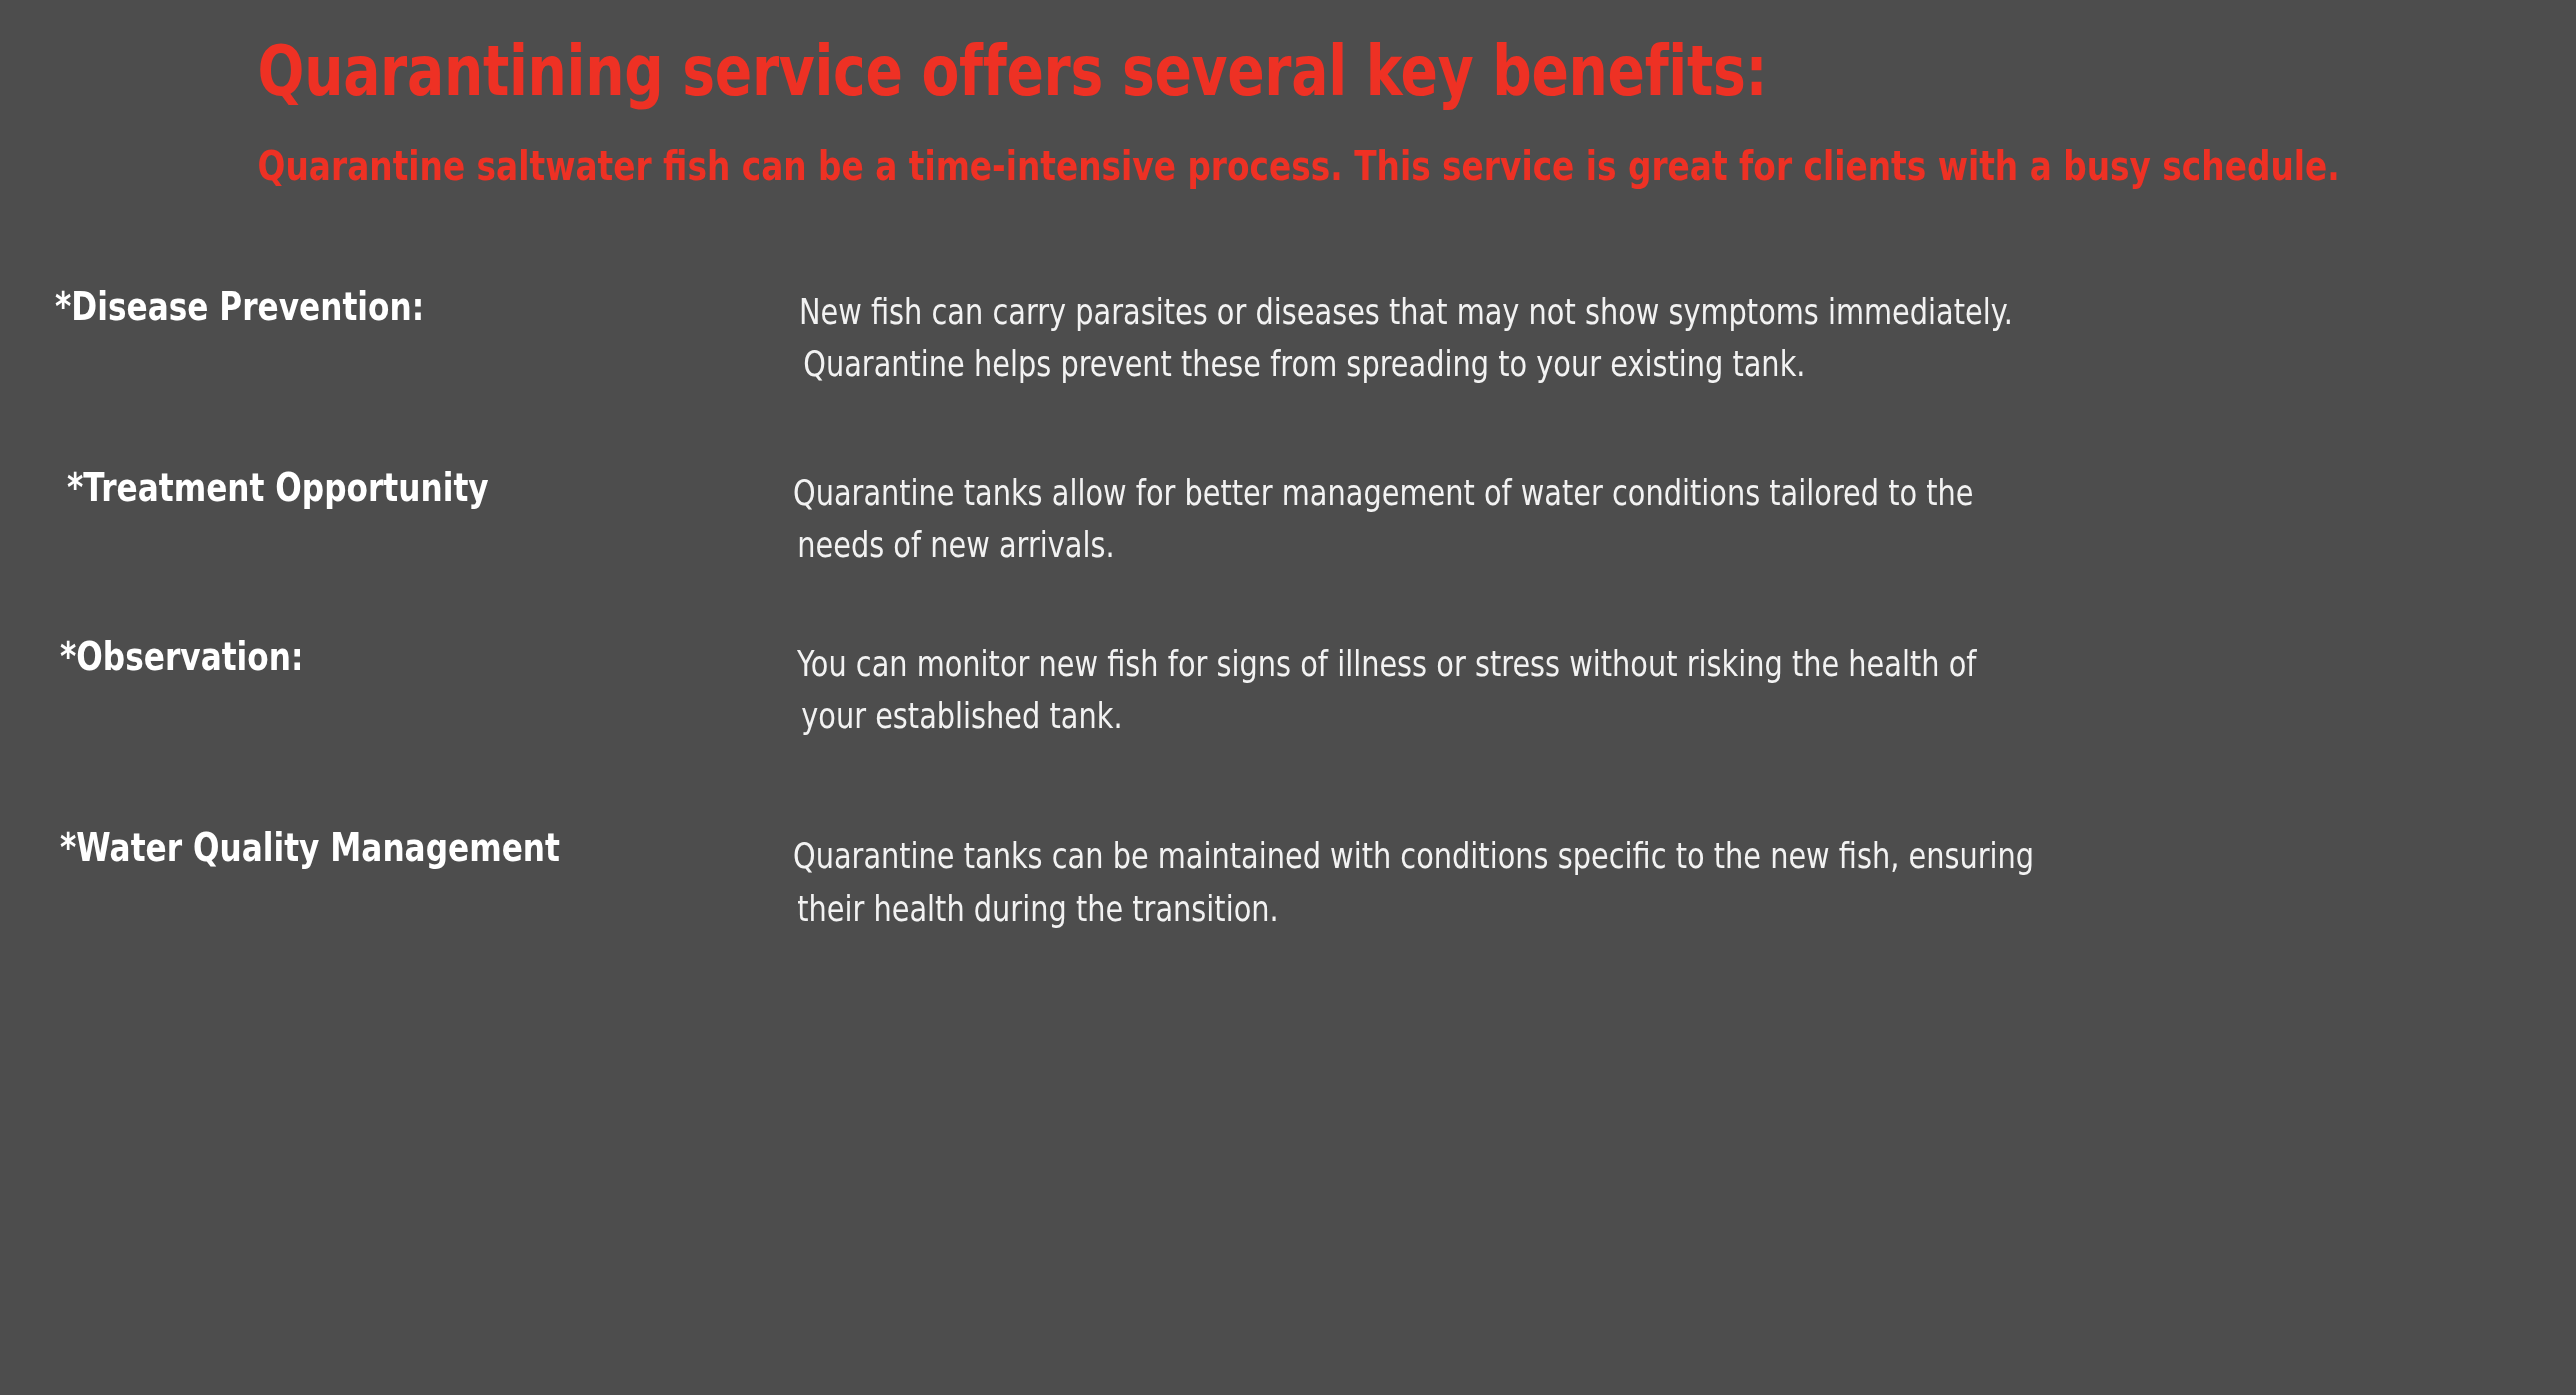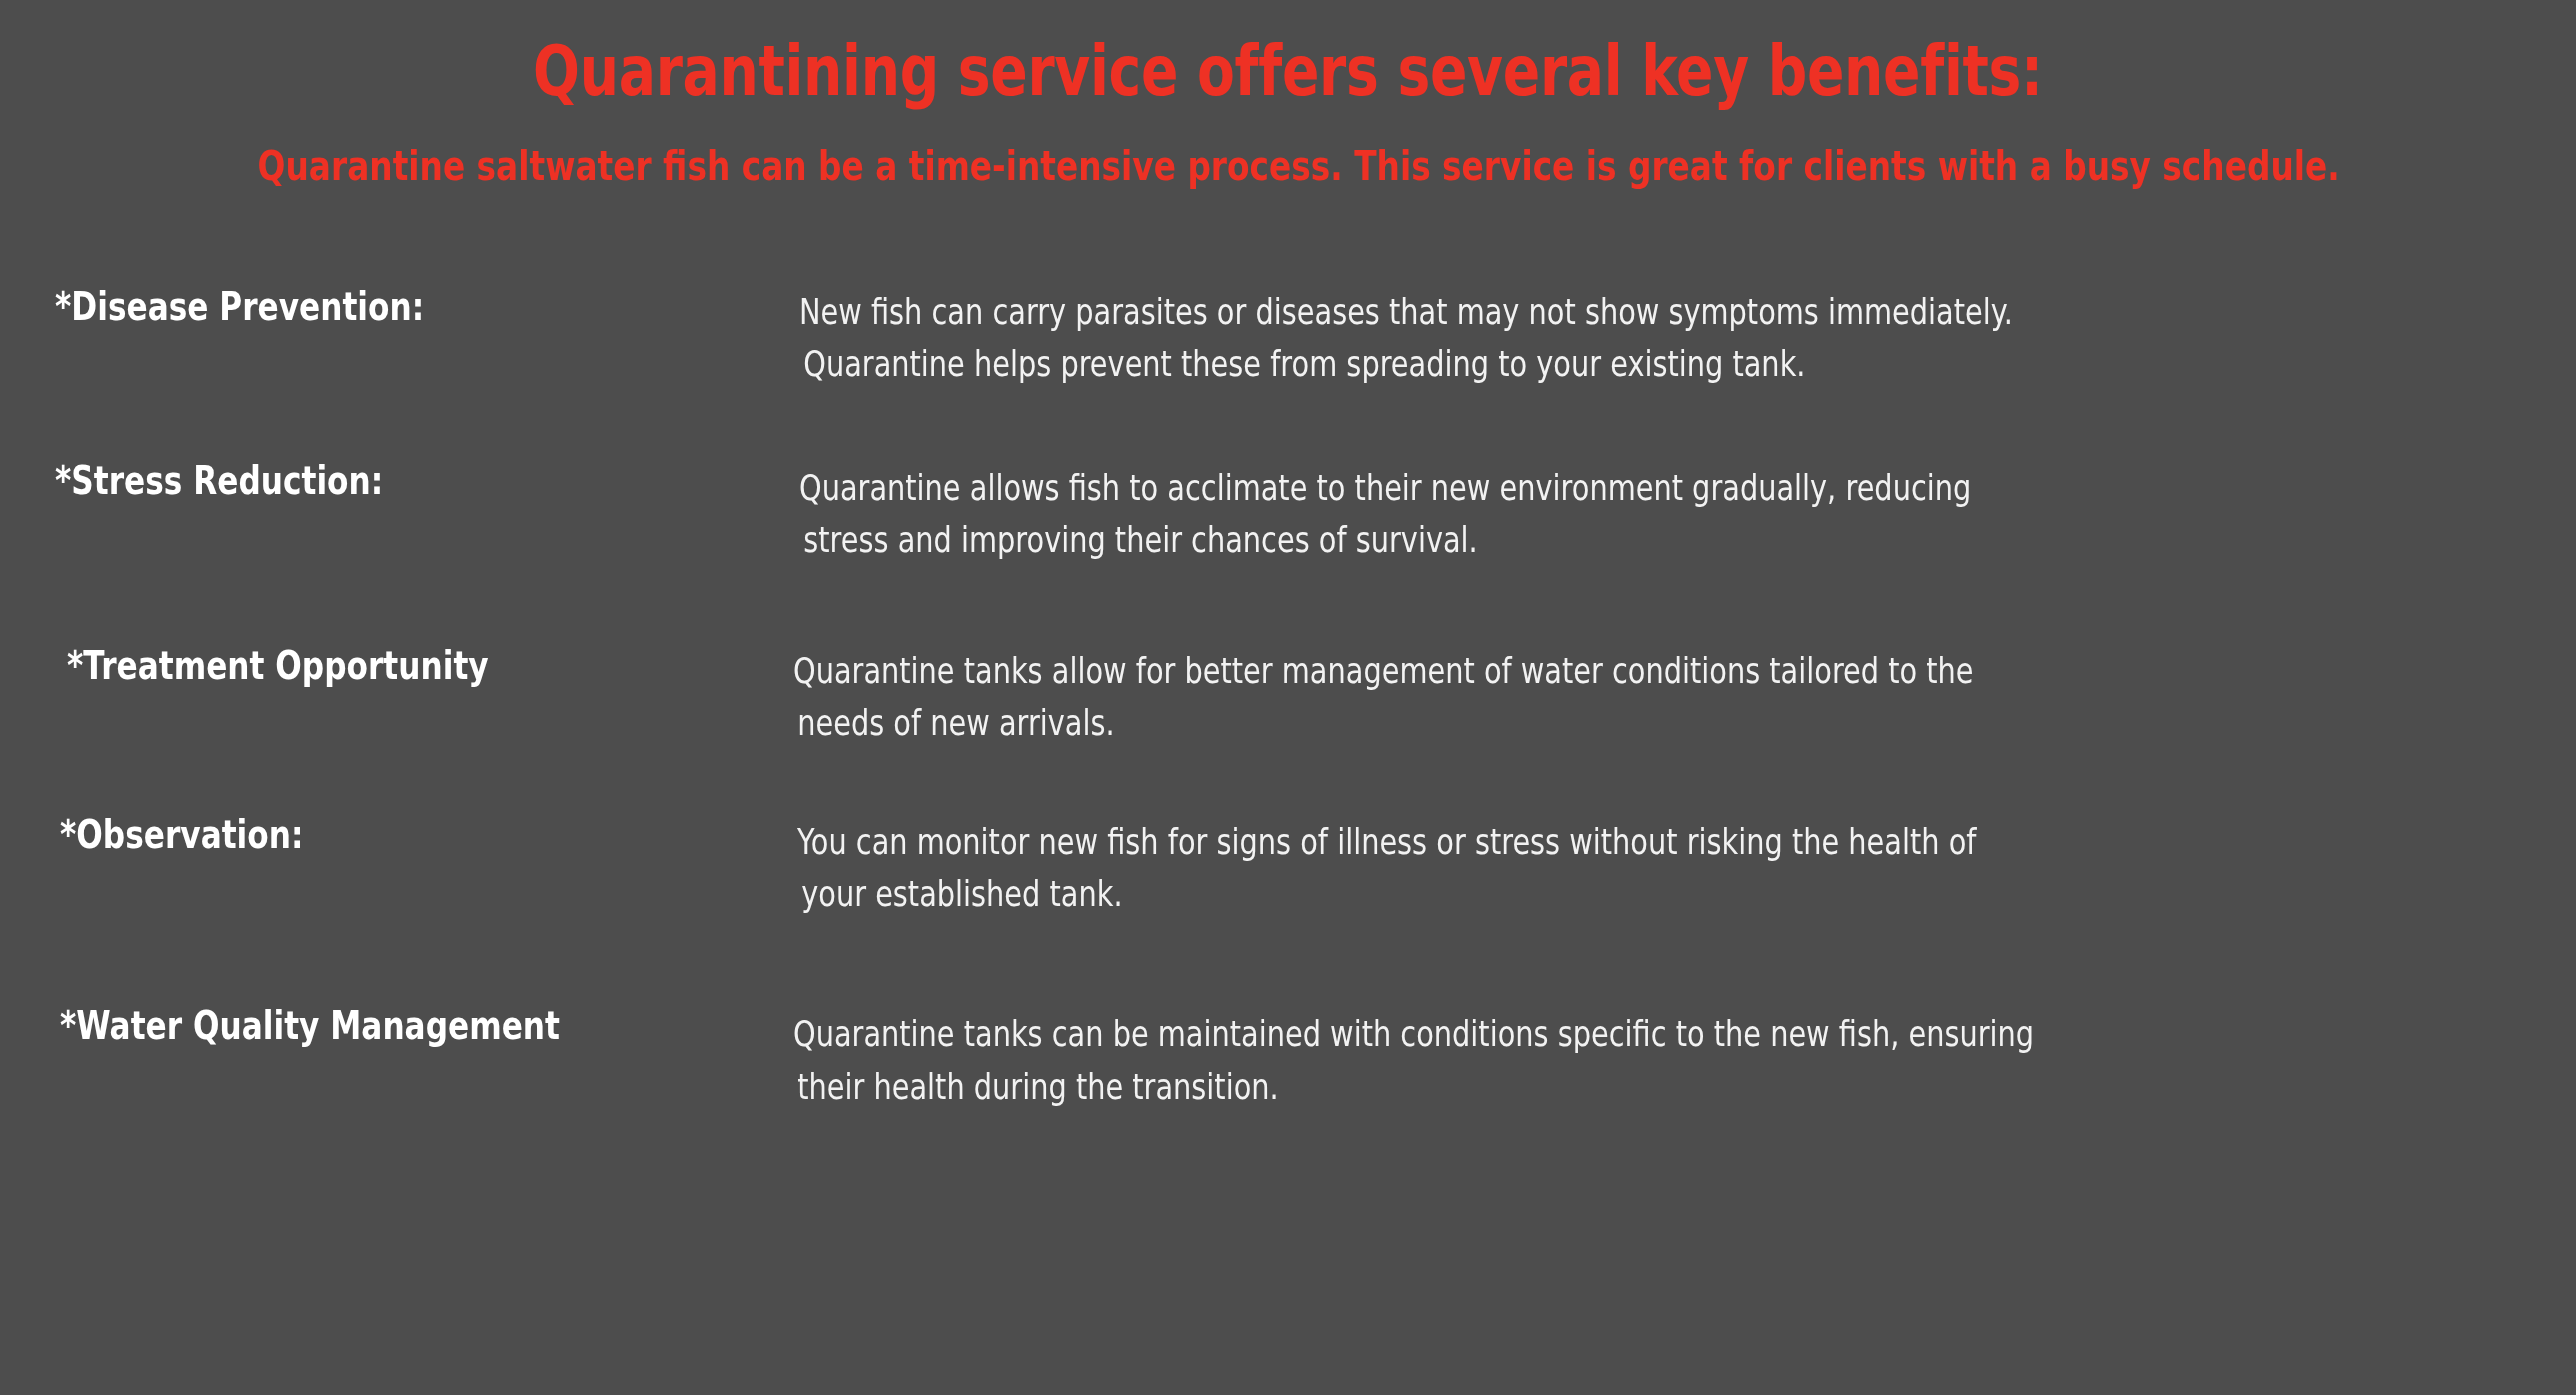--- a/index.html
+++ b/index.html
@@ -20,21 +20,21 @@
     box-sizing: border-box;
     overflow: hidden;
   }
 
   
   .header-block {
     position: absolute;
     left: 0;
     top: 36px;
     width: 2576px;
-    text-align: center;
+    text-align: left;
   }
   .poster-title {
     color: #ee3124;
     font-family: "DejaVu Sans", sans-serif;
     font-weight: 700;
     font-size: 69px;
     line-height: 1.02;
     letter-spacing: -0.4px;
     transform: scaleX(0.80);
     transform-origin: center center;
@@ -150,27 +150,20 @@
   <div class="benefits">
 
     <div class="benefit-row row-0">
       <div class="benefit-label">*Disease Prevention:</div>
       <div class="benefit-body">
         <span class="line">New fish can carry parasites or diseases that may not show symptoms immediately.</span>
         <span class="line indent">Quarantine helps prevent these from spreading to your existing tank.</span>
       </div>
     </div>
 
-    <div class="benefit-row row-1">
-      <div class="benefit-label">*Stress Reduction:</div>
-      <div class="benefit-body">
-        <span class="line">Quarantine allows fish to acclimate to their new environment gradually, reducing</span>
-        <span class="line indent">stress and improving their chances of survival.</span>
-      </div>
-    </div>
 
     <div class="benefit-row row-3">
       <div class="benefit-label">*Treatment Opportunity</div>
       <div class="benefit-body">
         <span class="line">Quarantine tanks allow for better management of water conditions tailored to the</span>
         <span class="line indent">needs of new arrivals.</span>
       </div>
     </div>
 
     <div class="benefit-row row-2">

